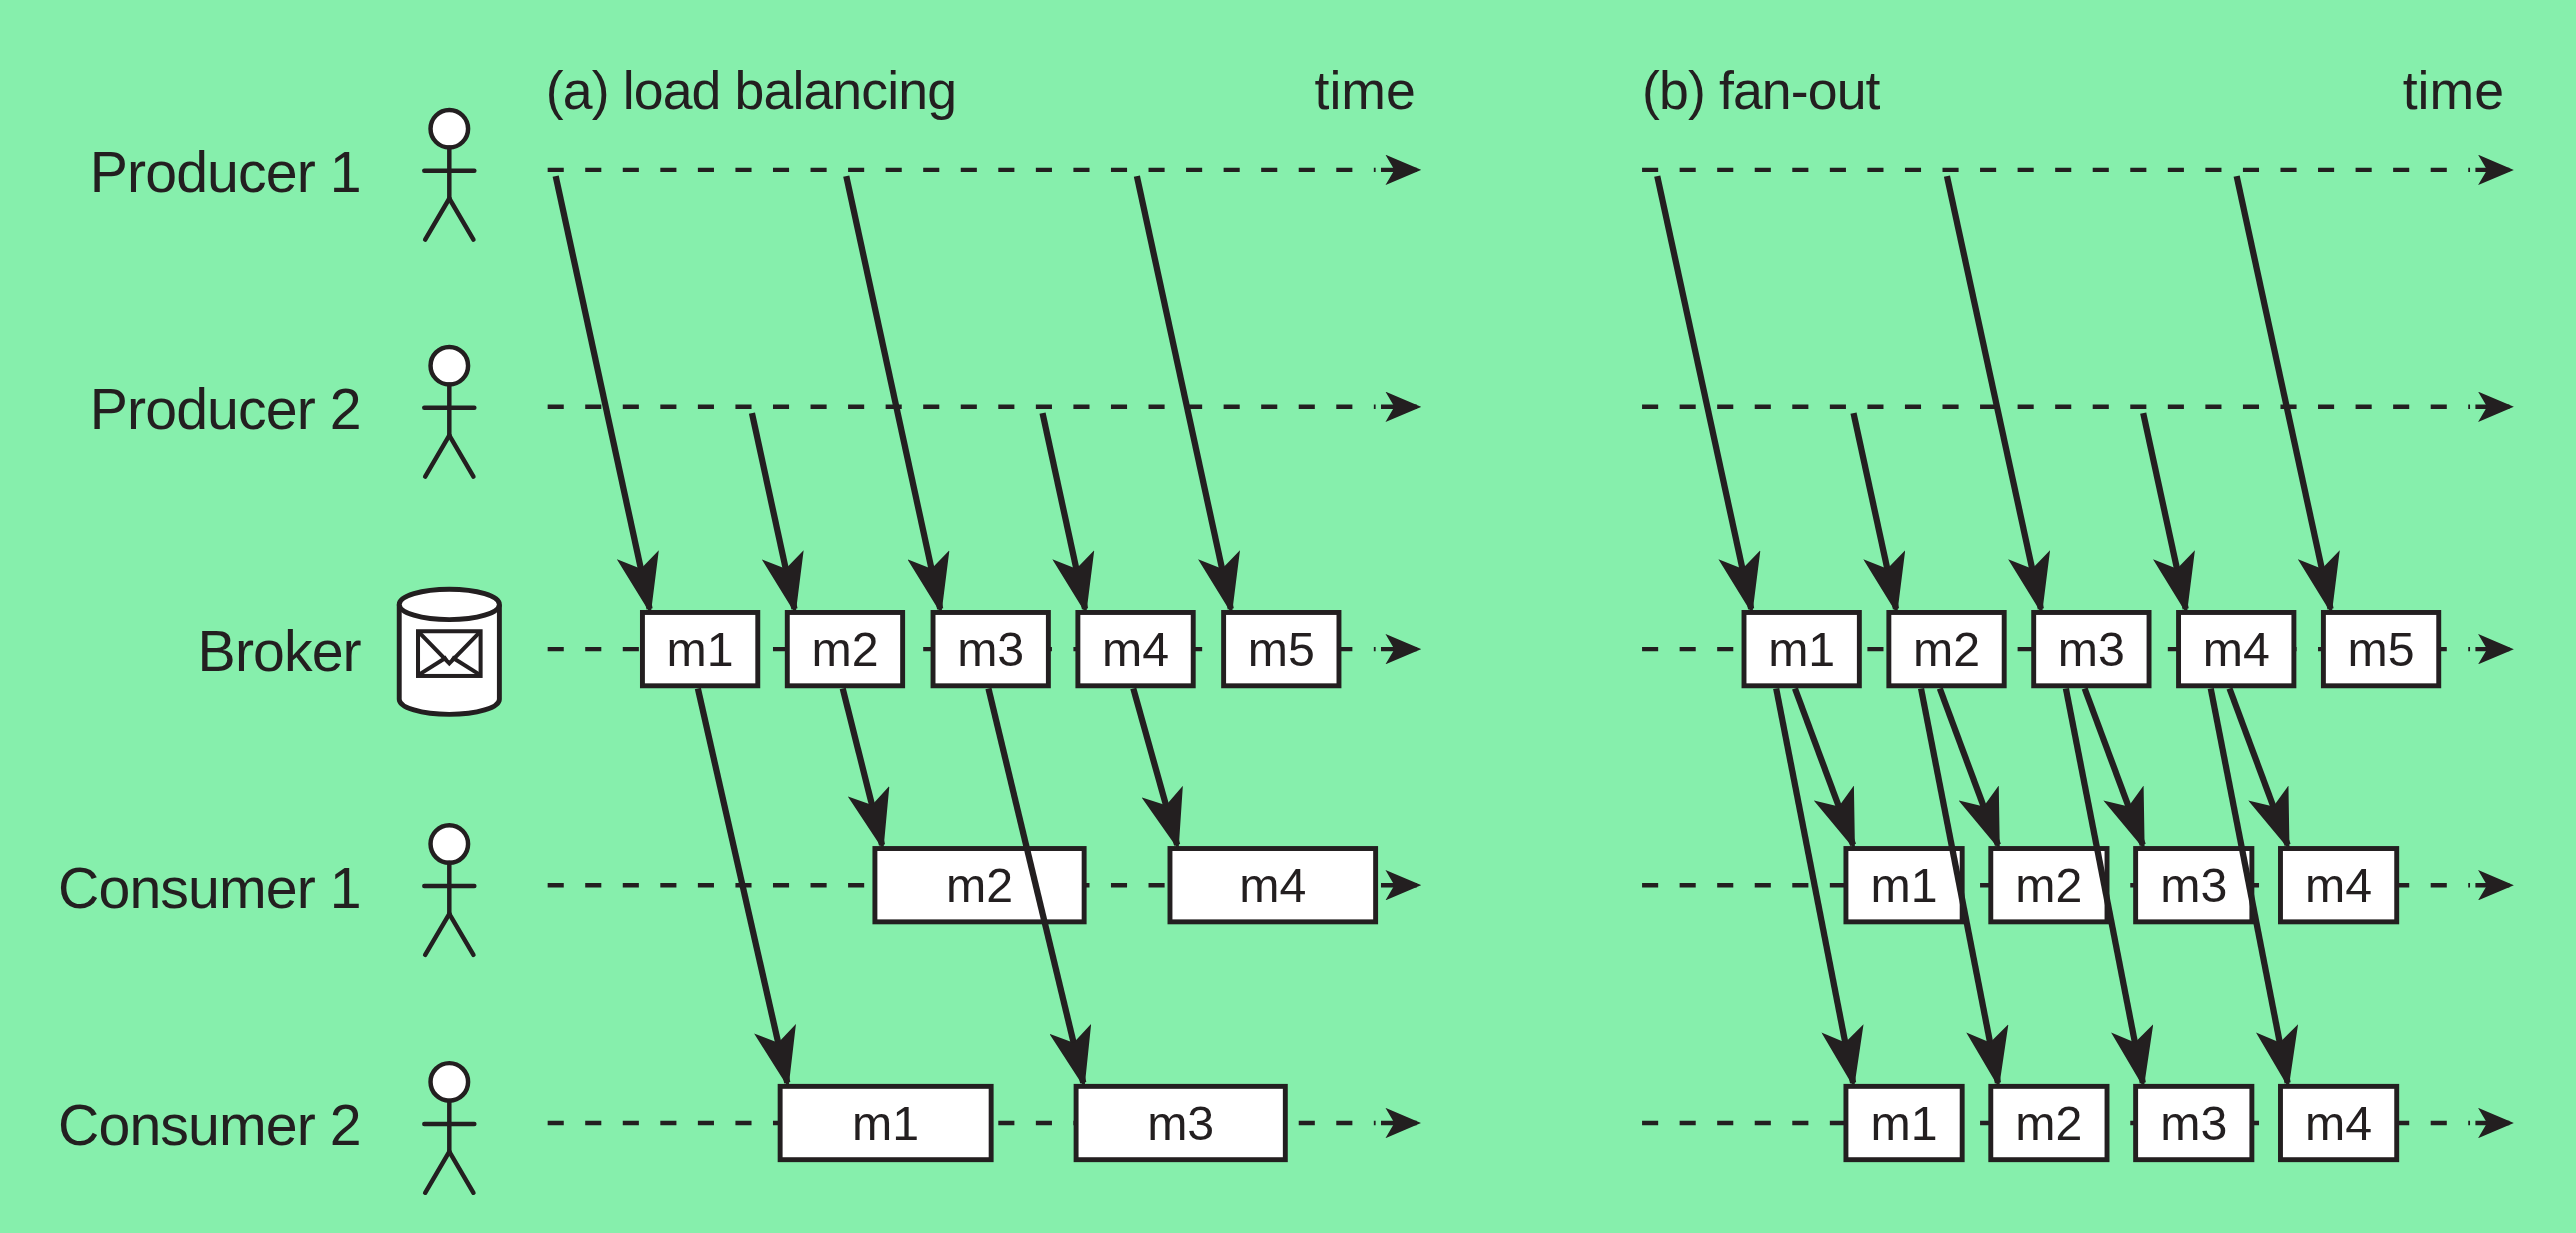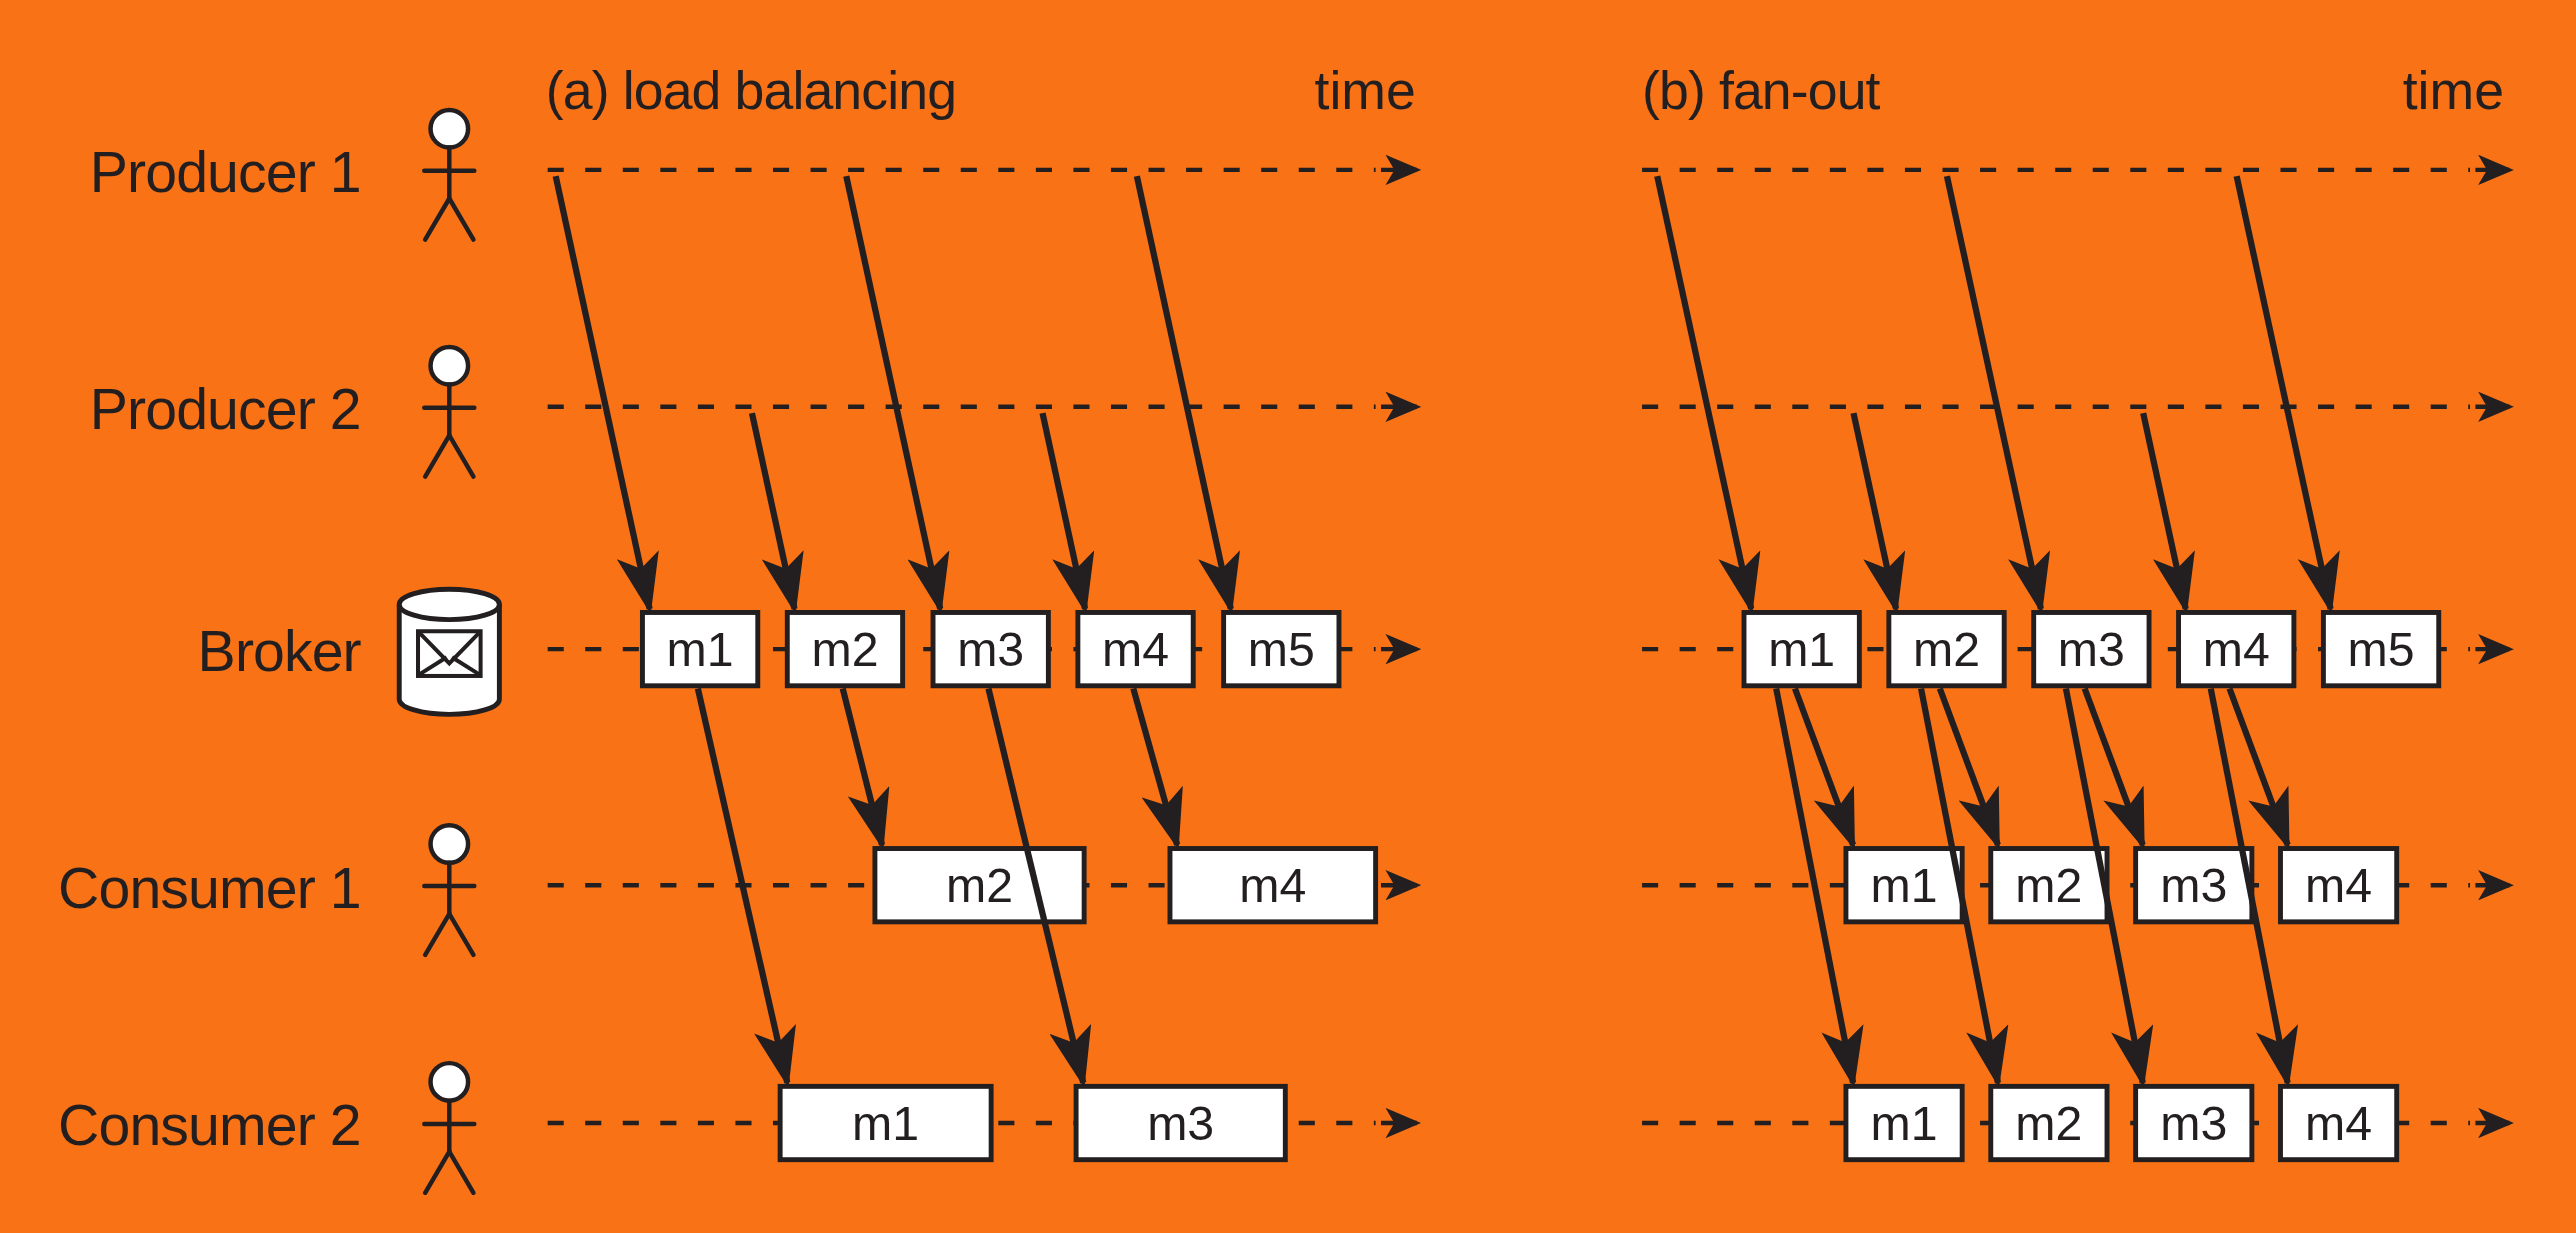--- a/index.html
+++ b/index.html
@@ -1,17 +1,17 @@
 <!DOCTYPE html>
 <html style="font-size:14.3px"><head>
 <meta charset="utf-8">
 <style>
   html,body{margin:0;padding:0;background:#ffffff;}
   body{width:2576px;height:1233px;overflow:hidden;font-family:"Liberation Sans",sans-serif;}
-  #fig{position:relative;width:2576px;height:1233px;background:#f97316;}
+  #fig{position:relative;width:2576px;height:1233px;background:#86efac;}
   svg text{font-family:"Liberation Sans",sans-serif;fill:#231f20;}
   .row-label{font-size:64px;letter-spacing:-1px;}
   .panel-title{font-size:60px;letter-spacing:-1px;}
   .time-label{font-size:60px;}
   .msg-label{font-size:54px;}
 </style>
 </head>
 <body>
 
 <div id="fig">

